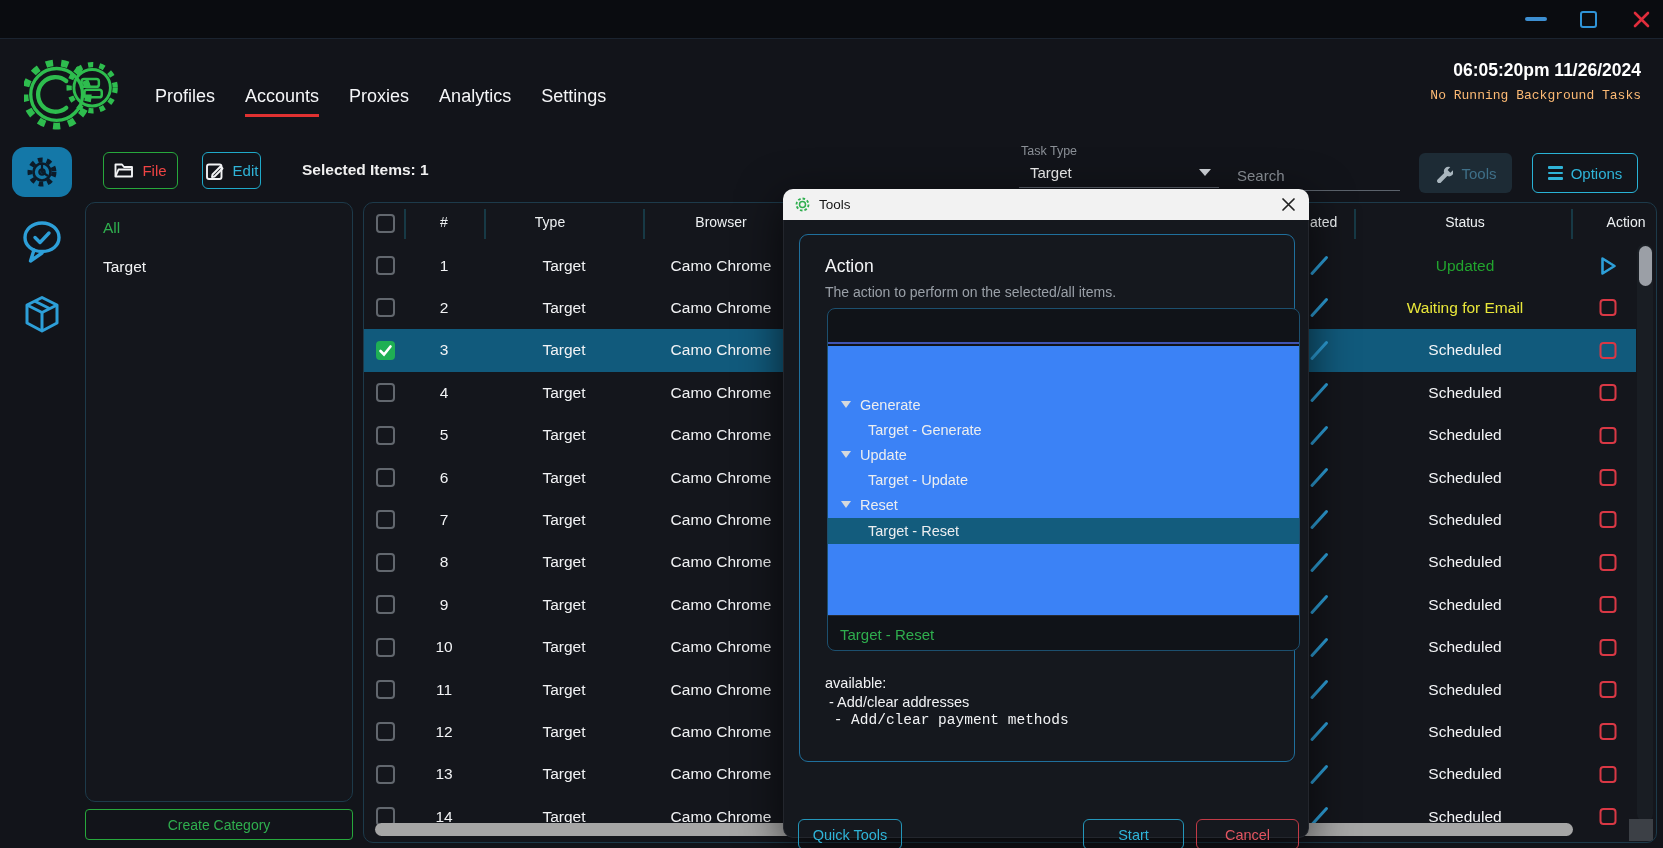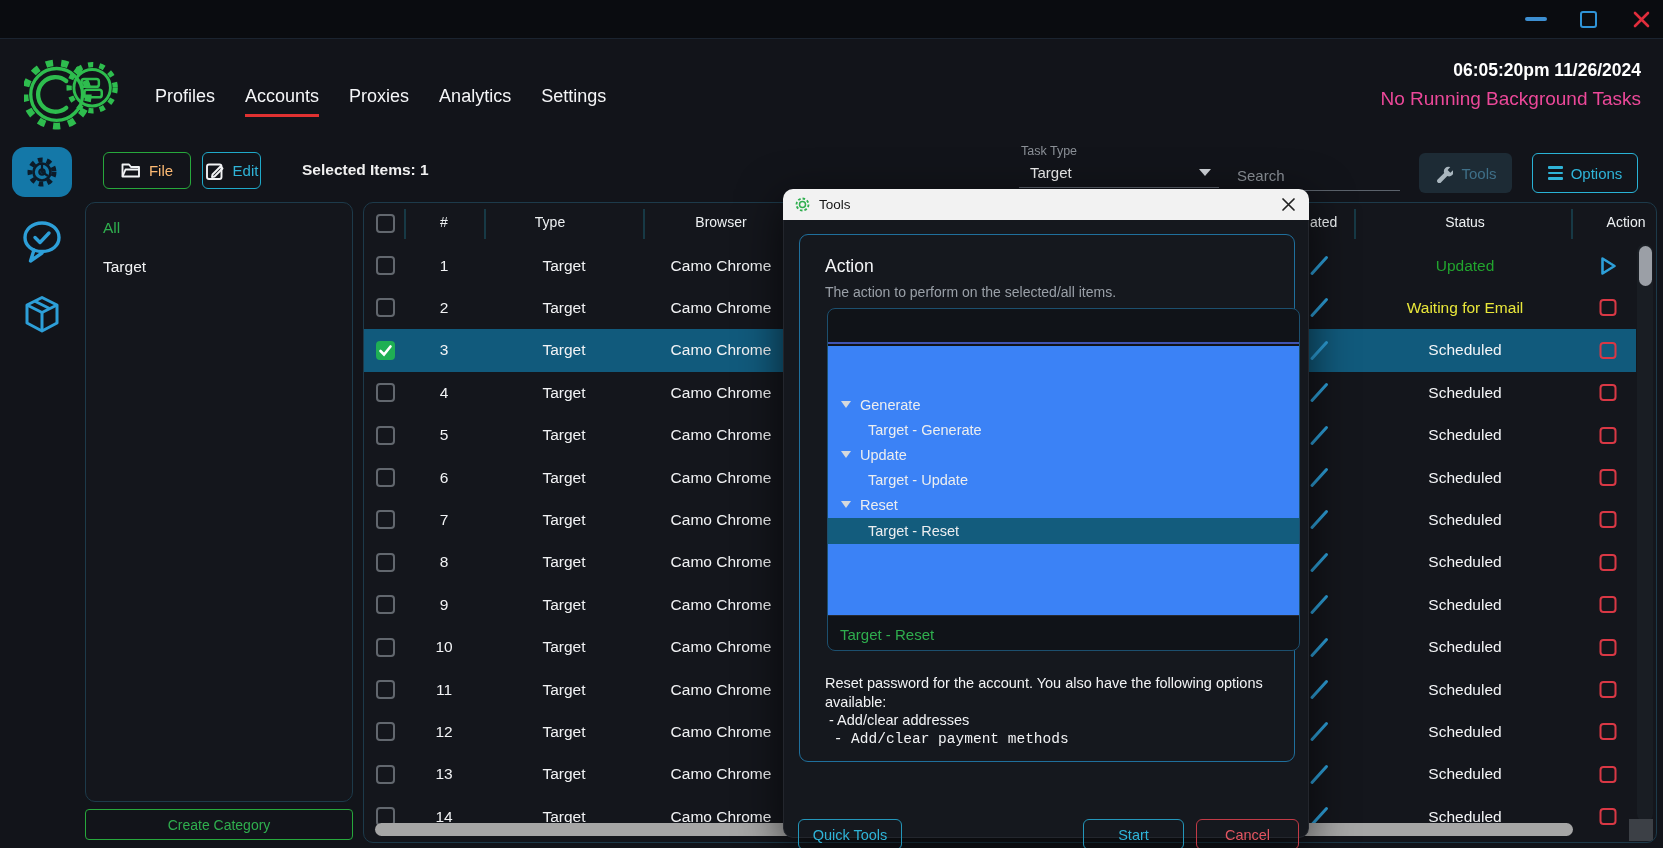--- a/index.html
+++ b/index.html
@@ -12,27 +12,27 @@
   #btn-max { position:absolute; left:1580px; top:11px; width:17px; height:17px; border:2.5px solid #2f93d6; border-radius:3px; cursor:pointer; }
   #btn-close { position:absolute; left:1632px; top:10px; width:19px; height:19px; cursor:pointer; }
   
   #navbar { position:absolute; left:0; top:39px; width:1663px; height:101px; background:#12141a; }
   #logo { position:absolute; left:24px; top:14px; }
   #nav-links { position:absolute; left:155px; top:47px; display:flex; gap:30px; font-size:18px; }
   .nav-link { color:#f5f6f8; padding-bottom:7px; cursor:pointer; white-space:nowrap; }
   .nav-link.active { border-bottom:3px solid #e03131; }
   #clockbox { position:absolute; right:22px; top:21px; text-align:right; }
   #clock { font-size:17.5px; font-weight:700; color:#ffffff; }
-  #tasks { font-size:19px; color:#ec4899; margin-top:7px; }
+  #tasks { font-size:13px; color:#fdba74; margin-top:7px;font-family:Liberation Mono, monospace; }
   
   #rail-active { position:absolute; left:12px; top:147px; width:60px; height:50px; background:#1478a8; border-radius:13px; display:flex; align-items:center; justify-content:center; cursor:pointer; }
   .rail-ico { position:absolute; cursor:pointer; }
   
   .tbtn { position:absolute; height:37px; border-radius:6px; display:flex; align-items:center; justify-content:center; gap:8px; font-size:15px; background:transparent; cursor:pointer; }
-  #btn-file { left:103px; top:152px; width:88px; border:1.5px solid #27a83c; color:#fdba74; }
+  #btn-file { left:103px; top:152px; width:75px; border:1.5px solid #27a83c; color:#ef4444; }
   #btn-edit { left:202px; top:152px; width:59px; border:1.5px solid #1fa9c9; color:#2fb4d8; }
   #sel-items { position:absolute; left:302px; top:161px; font-size:15.5px; font-weight:600; color:#f0f0f0; }
   #tasktype { position:absolute; left:1019px; top:144px; width:200px; cursor:pointer; }
   #tasktype .lbl { font-size:12.5px; color:#8b9097; padding-left:2px; }
   #tasktype .val { display:flex; align-items:center; justify-content:space-between; height:30px; border-bottom:1px solid #5b626b; font-size:15px; color:#eeeeee; padding:0 8px 0 11px; }
   .caret { width:0; height:0; border-left:6px solid transparent; border-right:6px solid transparent; border-top:7px solid #cfd3d8; }
   #search { position:absolute; left:1237px; top:161px; width:163px; height:30px; background:transparent; border:none; border-bottom:1px solid #5b626b; outline:none; color:#e8e8e8; font-size:15px; font-family:inherit; }
   #search::placeholder { color:#8b9097; }
   #btn-tools { left:1419px; top:153px; width:93px; height:40px; background:#1d2b35; color:#3f7089; border:none; }
   #btn-options { left:1532px; top:153px; width:106px; height:40px; border:1.5px solid #29b3d6; color:#2fb4d8; }
@@ -447,21 +447,20 @@
               <span class="tri"></span>
               <span>Reset</span>
             </div>
             <div class="tree-row tree-child sel" style="top: 172px;">Target - Reset</div>
           </div>
         <div id="selbox-footer">
           <span id="sel-label">Target - Reset</span>
         </div>
       </div>
       <div id="descr">
-          <div style="white-space: pre;">Reset password for the account. You also have the following options</div>
           <div style="white-space: pre;">available:</div>
           <div style="white-space: pre;"> - Add/clear addresses</div>
           <div style="white-space: pre; font-family: Liberation Mono, monospace;"> - Add/clear payment methods</div>
         </div>
     </div>
     <div class="mbtn" id="btn-quicktools">Quick Tools</div>
     <div class="mbtn" id="btn-start">Start</div>
     <div class="mbtn" id="btn-cancel">Cancel</div>
   </div>
 </div>

